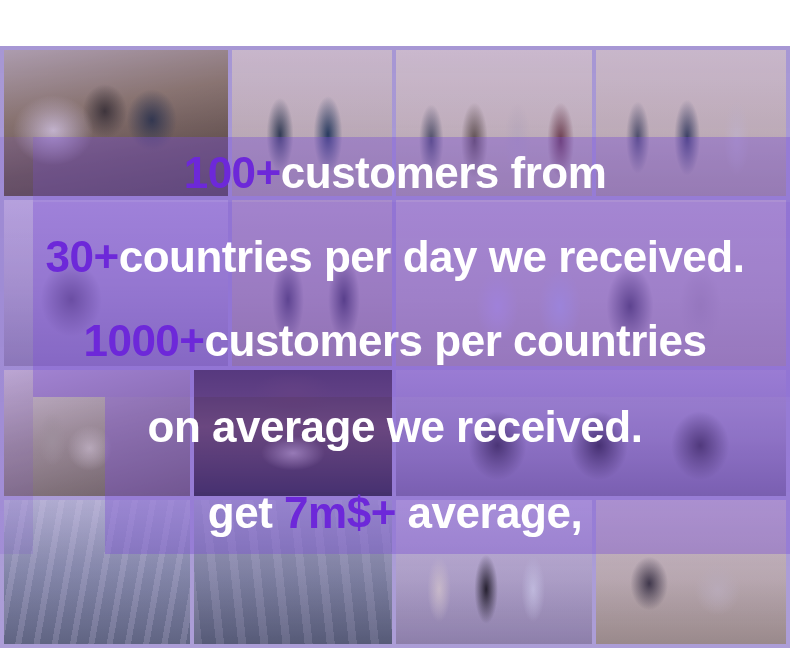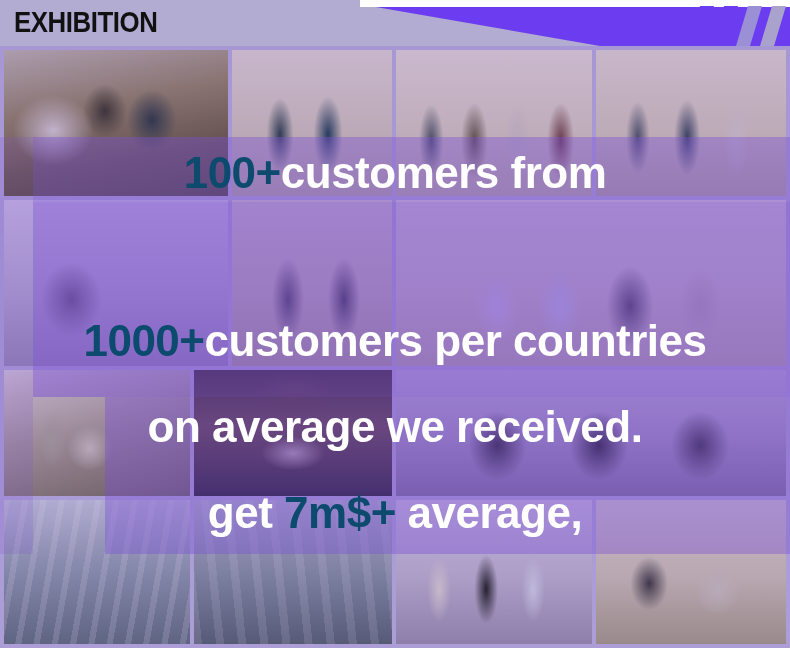--- a/index.html
+++ b/index.html
@@ -108,42 +108,32 @@
   .veil.v3{left:105px;top:397px;width:685px;height:95px;opacity:.42;}
   .veil.v4{left:105px;top:492px;width:685px;height:62px;opacity:.40;}
   .veil.vleft{left:0;top:137px;width:33px;height:417px;opacity:.18;}
 
   
   .lines{position:absolute;left:0;top:0;width:790px;height:648px;pointer-events:none;}
   .line{position:absolute;width:790px;text-align:center;
     font-weight:700;font-size:44px;line-height:50px;color:#ffffff;
     letter-spacing:-0.5px;white-space:nowrap;
     font-family:"Liberation Sans", sans-serif;}
-  .hl{color:#0c4a6e;}
+  .hl{color:#6d28d9;}
   .l1{top:148px;}
   .l2{top:232px;}
   .l3{top:316px;}
   .l4{top:402px;}
   .l5{top:488px;}
 </style>
 </head>
 <body>
 
 <div id="root">
 
-  <div class="banner">
-    <div class="banner-lav"></div>
-    <div class="banner-purple"></div>
-    <div class="banner-whitecap"></div>
-    <div class="slash s1"></div>
-    <div class="slash s2"></div>
-    <div class="slash s3"></div>
-    <div class="slash s4"></div>
-    <div class="banner-title">EXHIBITION</div>
-  </div>
 
   <div class="collage">
 
     <div class="cell" style="left:4px;top:4px;width:224px;height:146px;">
         <div class="ph p-meeting"></div>
       </div>
     <div class="cell" style="left:232px;top:4px;width:160px;height:146px;">
         <div class="ph p-wallA"></div>
       </div>
     <div class="cell" style="left:396px;top:4px;width:196px;height:146px;">
@@ -192,20 +182,21 @@
   <div class="veil vleft"></div>
   <div class="veil v1"></div>
   <div class="veil v2"></div>
   <div class="veil v3"></div>
   <div class="veil v4"></div>
 
   <div class="lines">
 
     <div class="line l1"><span class="hl">100+</span><span>customers  from</span></div>
 
+    <div class="line l2"><span class="hl">30+</span><span>countries per day we received.</span></div>
 
     <div class="line l3"><span class="hl">1000+</span><span>customers per countries</span></div>
 
     <div class="line l4"><span>on average we received.</span></div>
 
     <div class="line l5"><span>get </span><span class="hl">7m$+</span><span> average,</span></div>
   </div>
 
 </div>
 

